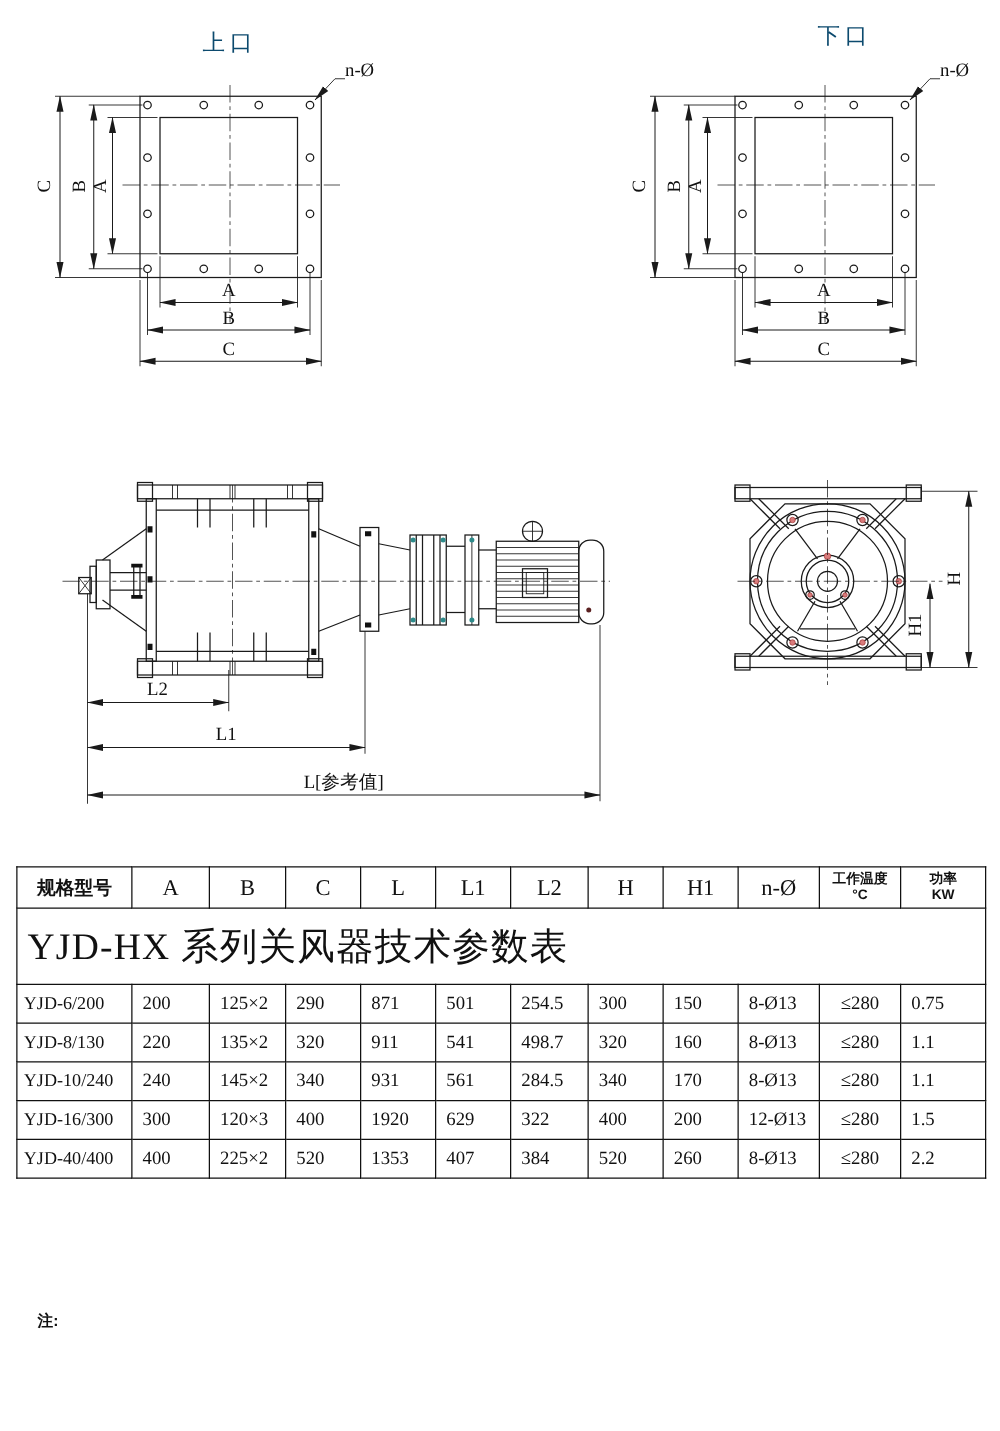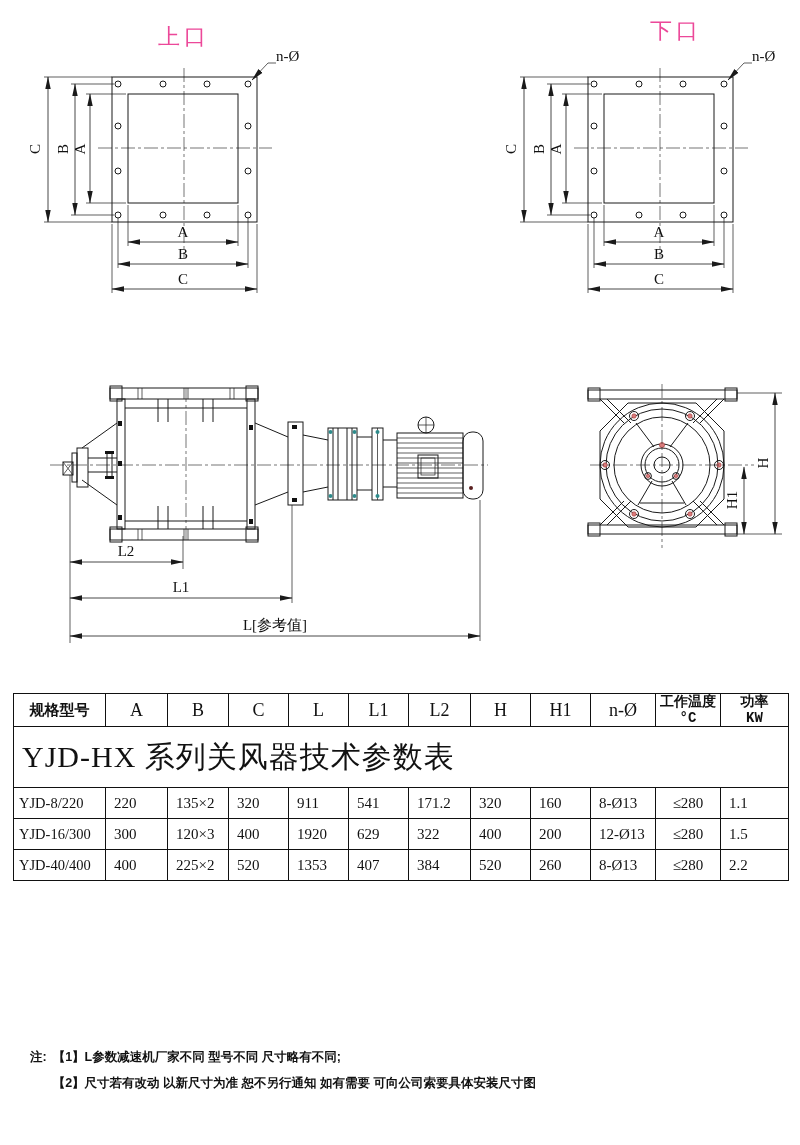--- a/index.html
+++ b/index.html
@@ -6,32 +6,32 @@
   #page{position:relative;width:800px;height:1145px;background:#ffffff;overflow:hidden;
         font-family:"Liberation Serif","DejaVu Serif",serif;color:#111;}
   svg{position:absolute;overflow:visible;}
   svg .ln{stroke:#1a1a1a;stroke-width:1;fill:none;}
   svg .thin{stroke:#1a1a1a;stroke-width:.7;fill:none;}
   svg .cl{stroke:#1a1a1a;stroke-width:.6;fill:none;stroke-dasharray:14 3 3 3;}
   svg .dim{stroke:#1a1a1a;stroke-width:.8;fill:none;marker-start:url(#arr);marker-end:url(#arr);}
   svg text{font-family:"Liberation Serif","DejaVu Serif",serif;font-size:15px;fill:#111;}
   svg .boltfill{fill:#d97b7b;stroke:#a33a3a;stroke-width:.6;}
   svg .tealdot{fill:#2e8b8b;}
-  .viewtitle{position:absolute;width:120px;text-align:center;font-size:22px;
-             font-family:"Liberation Serif","DejaVu Serif",serif;color:#ec4899;letter-spacing:4px;}
+  .viewtitle{position:absolute;width:120px;text-align:center;font-size:18px;
+             font-family:"Liberation Serif","DejaVu Serif",serif;color:#0c4a6e;letter-spacing:4px;}
   #spec-table{position:absolute;left:13px;top:693px;width:775px;border-collapse:collapse;
               table-layout:fixed;border:1.5px solid #111;}
   #spec-table td,#spec-table th{border:1px solid #111;padding:0;font-weight:normal;
               font-size:15px;overflow:hidden;white-space:nowrap;}
   #spec-table .title-cell{height:60px;text-align:left;font-size:30px;letter-spacing:1px;}
   #spec-table thead th{height:32px;text-align:center;font-size:18px;}
   #spec-table thead th.model-h{font-size:15px;font-weight:bold;
               font-family:Liberation Serif, serif;}
-  #spec-table thead th.small-h{font-size:14px;line-height:1.15;font-weight:bold;
-              font-family:Liberation Mono, monospace;}
+  #spec-table thead th.small-h{font-size:11px;line-height:1.15;font-weight:bold;
+              font-family:Liberation Sans, sans-serif;}
   #spec-table tbody td{height:30px;text-align:left;padding-left:8px;}
   #spec-table tbody td.c0{padding-left:5px;font-size:14.5px;}
   #spec-table tbody td.c10{text-align:center;padding-left:0;}
   #notes{position:absolute;left:30px;top:1044px;width:740px;
          font-family:"Liberation Sans","DejaVu Sans",sans-serif;
          font-weight:bold;font-size:12.5px;color:#111;line-height:26px;display:flex;}
   #notes .prefix{flex:0 0 auto;margin-right:6px;}
   #notes .lines div{white-space:nowrap;}
 </style>
 </head>
@@ -332,29 +332,57 @@
           <div>°C</div>
         </th>
         <th class="small-h">
           <div>功率</div>
           <div>KW</div>
         </th>
       </tr>
     </thead>
     <tbody>
         <tr>
-          <td class="c0">YJD-8/220</td>
+          <td class="c0">YJD-6/200</td>
+          <td class="c1">200</td>
+          <td class="c2">125×2</td>
+          <td class="c3">290</td>
+          <td class="c4">871</td>
+          <td class="c5">501</td>
+          <td class="c6">254.5</td>
+          <td class="c7">300</td>
+          <td class="c8">150</td>
+          <td class="c9">8-Ø13</td>
+          <td class="c10">≤280</td>
+          <td class="c11">0.75</td>
+        </tr>
+        <tr>
+          <td class="c0">YJD-8/130</td>
           <td class="c1">220</td>
           <td class="c2">135×2</td>
           <td class="c3">320</td>
           <td class="c4">911</td>
           <td class="c5">541</td>
-          <td class="c6">171.2</td>
+          <td class="c6">498.7</td>
           <td class="c7">320</td>
           <td class="c8">160</td>
+          <td class="c9">8-Ø13</td>
+          <td class="c10">≤280</td>
+          <td class="c11">1.1</td>
+        </tr>
+        <tr>
+          <td class="c0">YJD-10/240</td>
+          <td class="c1">240</td>
+          <td class="c2">145×2</td>
+          <td class="c3">340</td>
+          <td class="c4">931</td>
+          <td class="c5">561</td>
+          <td class="c6">284.5</td>
+          <td class="c7">340</td>
+          <td class="c8">170</td>
           <td class="c9">8-Ø13</td>
           <td class="c10">≤280</td>
           <td class="c11">1.1</td>
         </tr>
         <tr>
           <td class="c0">YJD-16/300</td>
           <td class="c1">300</td>
           <td class="c2">120×3</td>
           <td class="c3">400</td>
           <td class="c4">1920</td>
@@ -378,19 +406,15 @@
           <td class="c8">260</td>
           <td class="c9">8-Ø13</td>
           <td class="c10">≤280</td>
           <td class="c11">2.2</td>
         </tr>
       </tbody>
   </table>
 
   <div id="notes">
     <div class="prefix">注:</div>
-    <div class="lines">
-      <div>【1】L参数减速机厂家不同 型号不同 尺寸略有不同;</div>
-      <div>【2】尺寸若有改动 以新尺寸为准 恕不另行通知 如有需要 可向公司索要具体安装尺寸图</div>
-    </div>
   </div>
 
 </div>
 
 </body></html>

